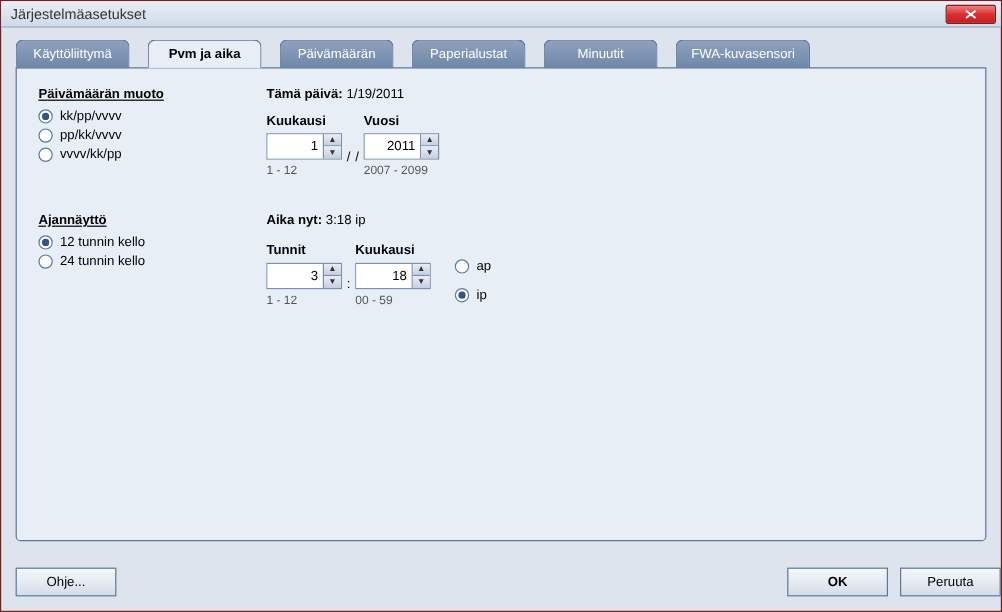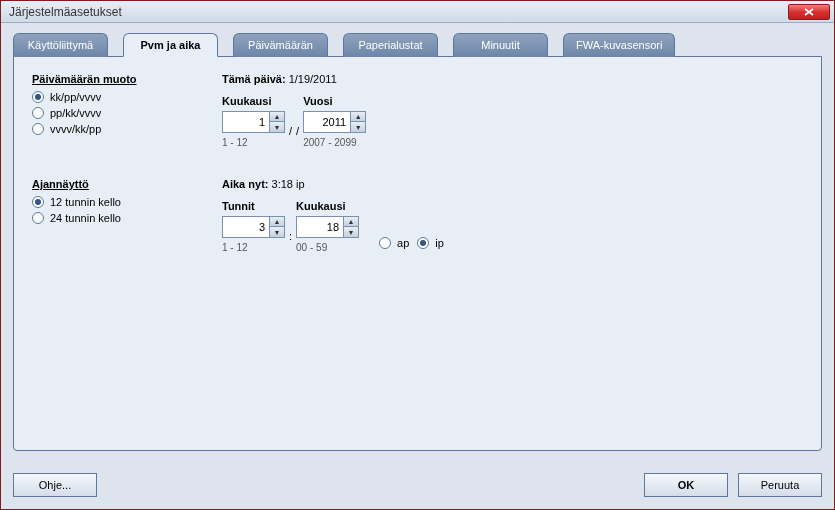--- a/index.html
+++ b/index.html
@@ -176,30 +176,30 @@
       color: #555;
       margin-top: 4px;
       font-size: 10px;
     }
     .sep {
       align-self: center;
       padding-top: 18px;
     }
     .meridiem {
       display: flex;
-      flex-direction: row;
+      flex-direction: column;
       gap: 8px;
       margin-left: 16px;
       padding-top: 16px;
     }
     .button-bar {
       position: absolute;
       bottom: 12px;
       left: 12px;
-      right: 12px;
+      right: 0;
       display: flex;
       align-items: center;
     }
     .btn {
       min-width: 84px;
       height: 24px;
       background: linear-gradient(to bottom, #f5f8fc 0%, #d5dde8 100%);
       border: 1px solid #5c789c;
       font-size: 11px;
       cursor: pointer;

